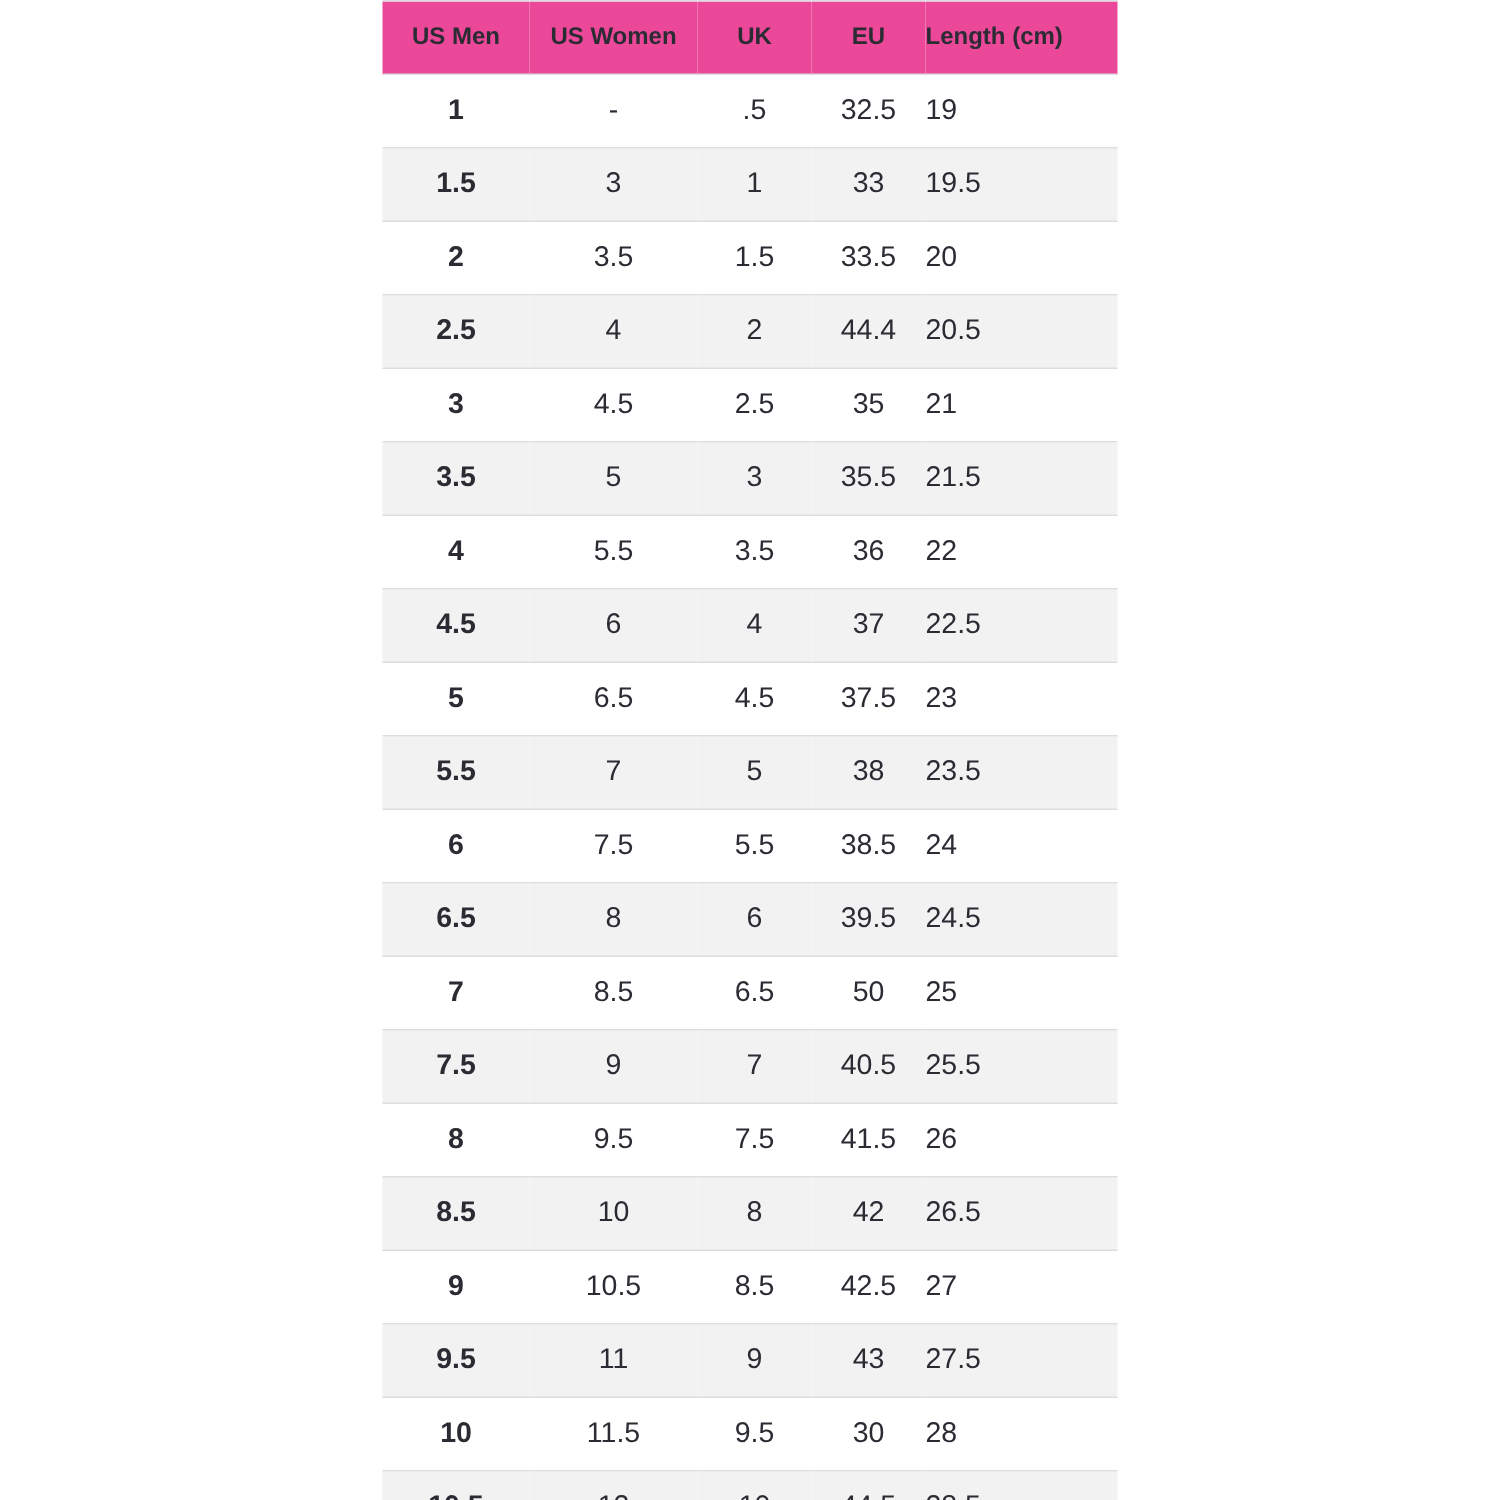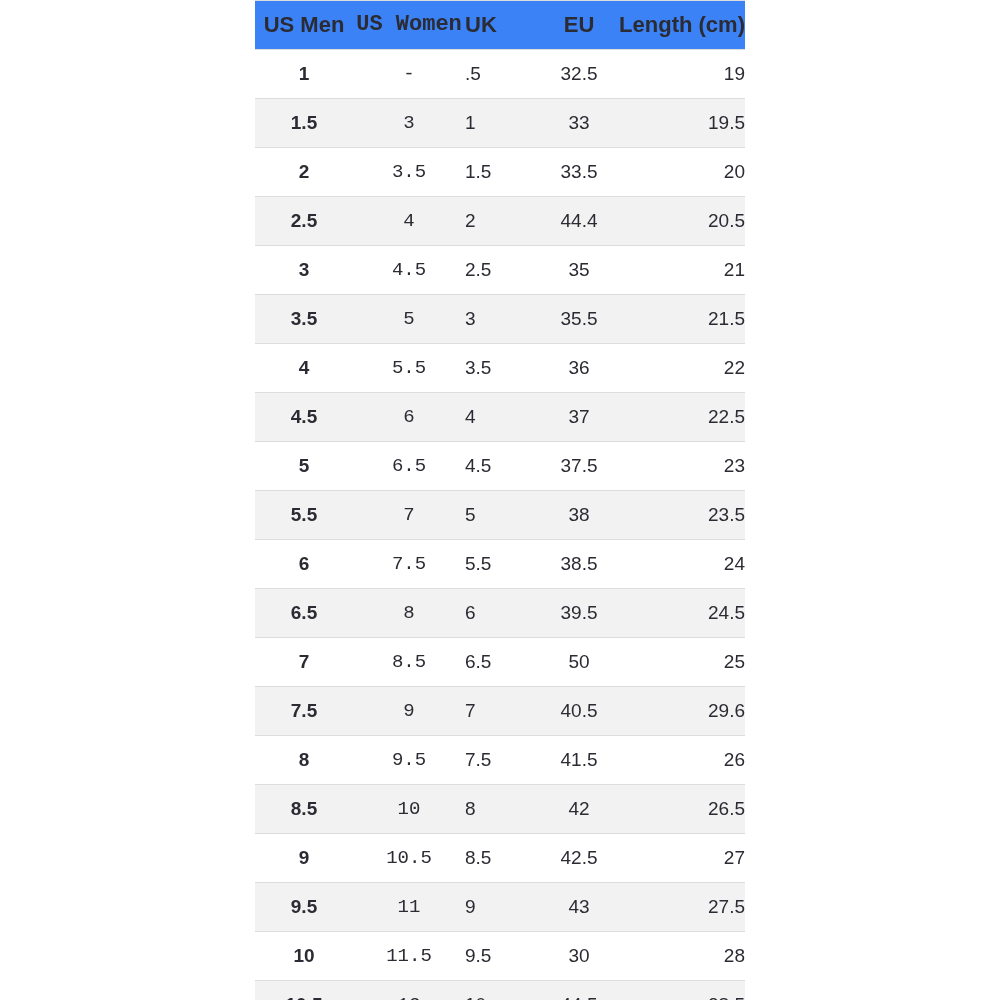--- a/index.html
+++ b/index.html
@@ -38,41 +38,41 @@
   .size-table td {
     padding: 0;
     height: 48px;
     vertical-align: middle;
     border-top: 1px solid #dddddd;
     border-bottom: 1px solid #dddddd;
     line-height: 1.1;
   }
 
   thead th {
-    background: #3b82f6;
+    background: #ec4899;
     font-weight: bold;
-    font-size: 22px;
+    font-size: 16px;
     height: 49px;
     border-top: none;
     color: #2b2b33;
   }
 
   tbody tr.row-shaded td {
     background: #f2f2f2;
   }
   tbody tr.row-plain td {
     background: #ffffff;
   }
 
   
   .col-usmen   { width: 98px;  text-align: center; }
-  .col-uswomen { width: 112px; text-align: center; font-family: Liberation Mono, monospace; }
-  .col-uk      { width: 76px;  text-align: left; padding-right: 14px; }
+  .col-uswomen { width: 112px; text-align: center; }
+  .col-uk      { width: 76px;  text-align: center; padding-right: 14px; }
   .col-eu      { width: 76px;  text-align: center; padding-right: 14px; }
-  .col-length  { width: 128px; text-align: right; }
+  .col-length  { width: 128px; text-align: left; }
 
   
   tbody td.col-usmen {
     font-weight: bold;
   }
 </style>
 </head>
 <body>
 
 <div class="page">
@@ -177,21 +177,21 @@
           <td class="col-uswomen">8.5</td>
           <td class="col-uk">6.5</td>
           <td class="col-eu">50</td>
           <td class="col-length">25</td>
         </tr>
         <tr class="row-shaded">
           <td class="col-usmen">7.5</td>
           <td class="col-uswomen">9</td>
           <td class="col-uk">7</td>
           <td class="col-eu">40.5</td>
-          <td class="col-length">29.6</td>
+          <td class="col-length">25.5</td>
         </tr>
         <tr class="row-plain">
           <td class="col-usmen">8</td>
           <td class="col-uswomen">9.5</td>
           <td class="col-uk">7.5</td>
           <td class="col-eu">41.5</td>
           <td class="col-length">26</td>
         </tr>
         <tr class="row-shaded">
           <td class="col-usmen">8.5</td>

